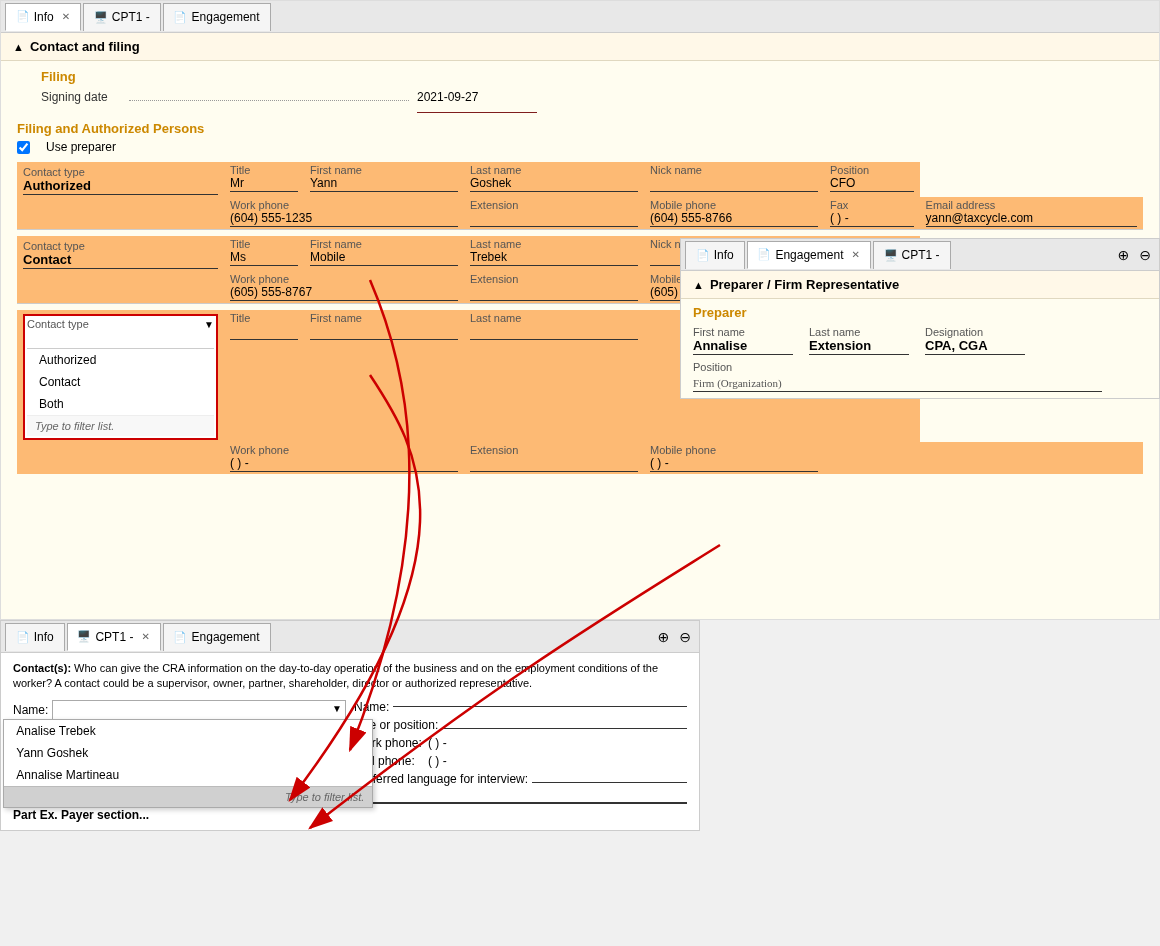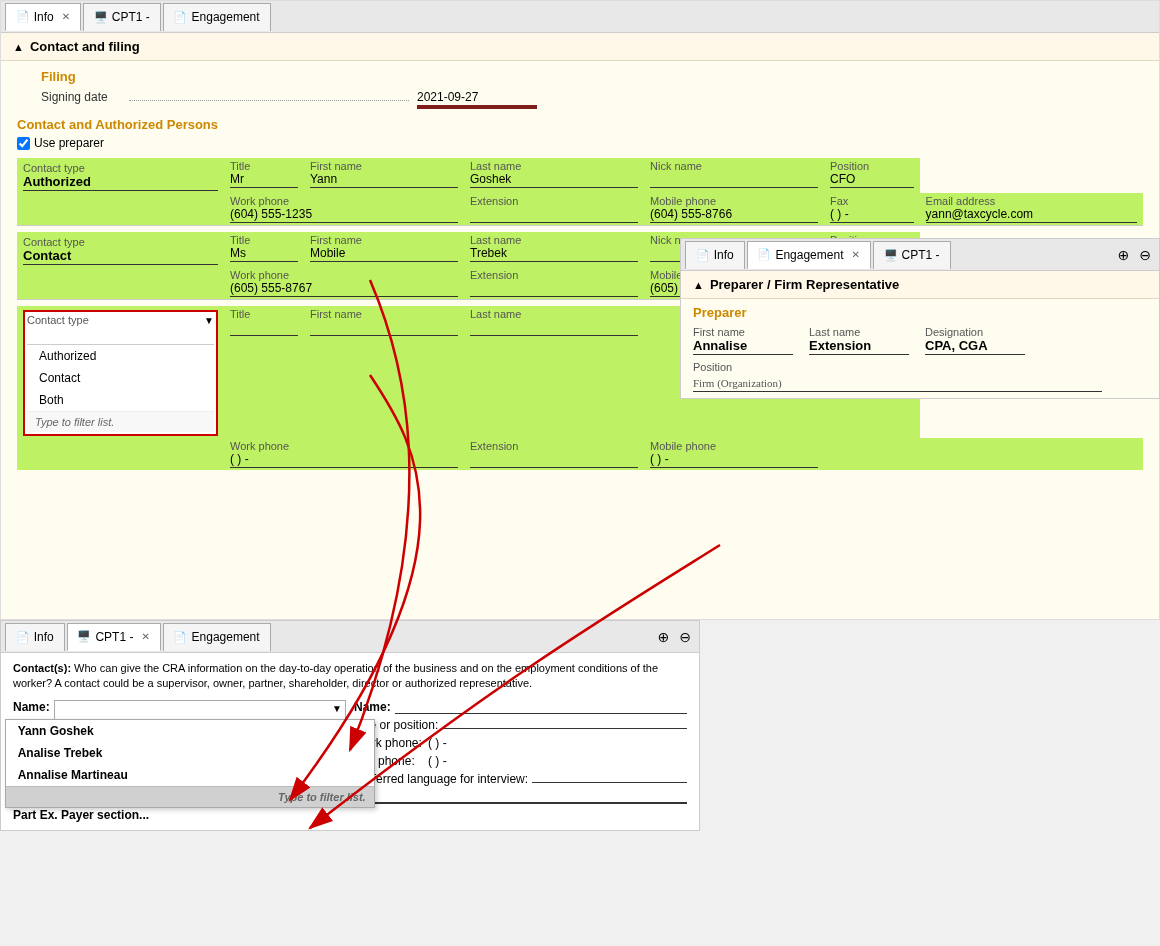--- a/index.html
+++ b/index.html
@@ -89,35 +89,35 @@
       gap: 8px;
     }
     .field-label { color: #333; font-size: 12px; min-width: 80px; }
     .dotted-line {
       flex: 1;
       border-bottom: 1px dotted #999;
       max-width: 280px;
     }
     .field-value {
       font-size: 12px;
-      border-bottom: 4px solid #7f1d1d;
+      border-bottom: 1px solid #7f1d1d;
       min-width: 120px;
-      padding-bottom: 1px;
+      padding-bottom: 8px;
     }
 
     .contact-authorized-label {
       color: #cc8800;
       font-weight: bold;
       font-size: 13px;
       margin-bottom: 4px;
     }
     .checkbox-row {
       display: flex;
       align-items: center;
-      gap: 4px;
+      gap: 16px;
       margin-bottom: 8px;
     }
 
     
     .contact-table {
       width: 100%;
       border-collapse: collapse;
     }
     .contact-table td {
       padding: 2px 6px;
@@ -141,21 +141,21 @@
       color: #555;
       display: block;
     }
     .contact-field-value {
       font-size: 12px;
       display: block;
       border-bottom: 1px solid #333;
       padding-bottom: 1px;
     }
     .contact-section-row {
-      background: #bef264;
+      background: #fdba74;
       margin-left: 28px;
     }
     .contact-divider td {
       border-top: 1px solid #ccc;
       padding-top: 4px;
     }
     .dropdown-item {
       padding: 4px 12px;
       cursor: pointer;
       font-size: 12px;
@@ -221,23 +221,23 @@
       font-size: 12px;
       min-width: 70px;
       white-space: nowrap;
     }
     .form-field-line {
       flex: 1;
       border-bottom: 1px solid #333;
     }
     .name-field-row {
       display: flex;
+      align-items: center;
       margin-bottom: 4px;
       gap: 4px;
-      font-weight: bold;
     }
     .name-label { font-size: 12px; }
     .name-dropdown-item {
       padding: 4px 12px;
       cursor: pointer;
       font-size: 12px;
     }
     .name-dropdown-filter {
       padding: 4px 8px;
       font-style: italic;
@@ -332,21 +332,21 @@
 
       <div class="filing-section">
         <div class="filing-label">Filing</div>
         <div class="field-row">
           <span class="field-label">Signing date</span>
           <span class="dotted-line"></span>
           <span class="field-value">2021-09-27</span>
         </div>
       </div>
 
-      <div class="contact-authorized-label">Contact and Authorized Persons</div>
+      <div class="contact-authorized-label">Filing and Authorized Persons</div>
       <div class="checkbox-row">
         <input type="checkbox" checked="" style="">
         <span>Use preparer</span>
       </div>
 
       <table class="contact-table">
 
         <tbody>
             <tr class="contact-section-row">
           <td style="width:140px; vertical-align:top; padding-top:4px;">
@@ -581,22 +581,22 @@
       <div class="two-col-grid">
 
         <div>
           <div class="name-field-row" style="position:relative;">
             <span class="name-label">Name:</span>
             <div style="position:relative; flex:1; border:1px solid #aaa; background:#fff; cursor:pointer;">
               <span style="padding:2px 20px 2px 4px; display:block; font-size:12px; min-height:18px;">&nbsp;</span>
               <span style="position:absolute; right:3px; top:2px; font-size:10px;">▼</span>
 
               <div style="position:absolute; top:100%; left:-50px; width:370px; background:#fff; border:1px solid #aaa; z-index:300; box-shadow:2px 2px 5px rgba(0,0,0,0.2);">
+                <div class="name-dropdown-item">Analise Trebek</div>
                 <div class="name-dropdown-item">Yann Goshek</div>
-                <div class="name-dropdown-item">Analise Trebek</div>
                 <div class="name-dropdown-item">Annalise Martineau</div>
                 <div class="name-dropdown-filter"><em>Type to filter list.</em></div>
               </div>
             </div>
           </div>
           <div class="form-field-row" style="margin-top:4px;">
             <span class="form-field-label">Title or position:</span>
             <span class="form-field-line"></span>
           </div>
           <div class="form-field-row">

